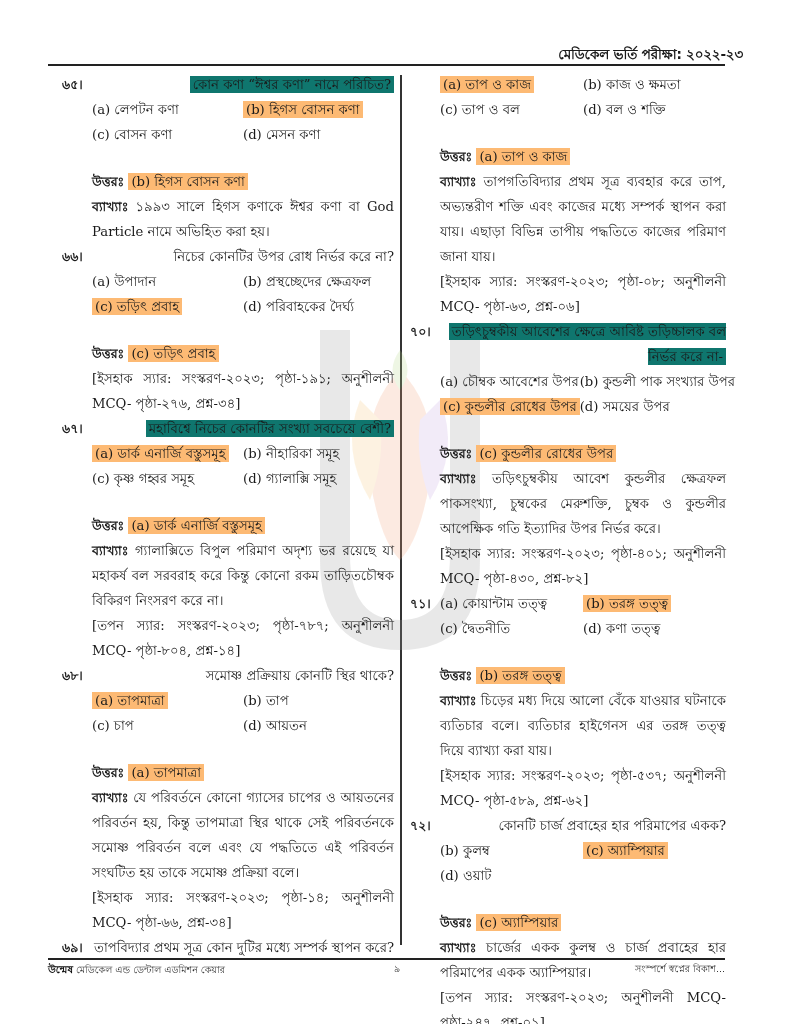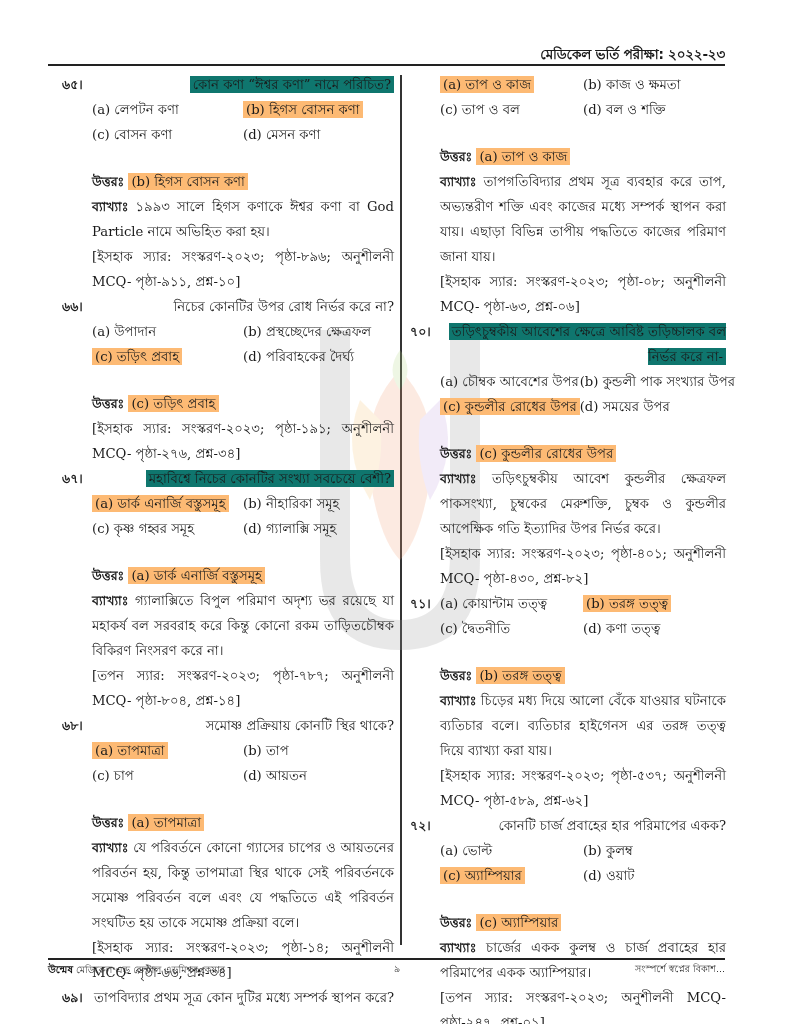--- a/index.html
+++ b/index.html
@@ -1,20 +1,20 @@
 <!DOCTYPE html>
 <html><head>
 <meta charset="utf-8">
 <style>
   html, body { margin: 0; padding: 0; background: #ffffff; }
   body { width: 792px; height: 1024px; position: relative; overflow: hidden;
          font-family: "DejaVu Serif", "Liberation Serif", serif; color: #1a1a1a; }
   .page { position: absolute; left: 0; top: 0; width: 792px; height: 1024px; }
 
-  .header-title { position: absolute; right: 67px; top: 44px; font-size: 13.5px; font-weight: bold;
+  .header-title { position: absolute; right: 49px; top: 44px; font-size: 13.5px; font-weight: bold;
                   font-family: "DejaVu Sans", "Liberation Sans", sans-serif; letter-spacing: -0.2px; }
   .header-rule { position: absolute; left: 48px; width: 677px; top: 64px; height: 2px; background: #222; }
   .col-divider { position: absolute; left: 400px; top: 75px; width: 1.5px; height: 870px; background: #333; }
   .footer-rule { position: absolute; left: 48px; width: 677px; top: 958px; height: 2px; background: #222; }
 
   .footer { position: absolute; top: 962px; left: 48px; width: 677px; height: 16px;
             font-family: "DejaVu Sans", "Liberation Sans", sans-serif; font-size: 9.5px; color: #333; }
   .footer .brand { font-weight: bold; color: #111; font-size: 10px; }
   .footer .left { position: absolute; left: 0; top: 0; }
   .footer .center { position: absolute; left: 346px; top: 0; }
@@ -64,21 +64,20 @@
     <div>
       <div class="q"><span class="q-num">৬৫।</span><span class="q-text hl-cyan">কোন কণা “ঈশ্বর কণা” নামে পরিচিত?</span></div>
       <div class="opts">
         <span class="opt">(a) লেপটন কণা</span>
         <span class="opt"><span class="hl-green">(b) হিগস বোসন কণা</span></span>
         <span class="opt">(c) বোসন কণা</span>
         <span class="opt">(d) মেসন কণা</span>
       </div>
       <div class="ans"><span class="ans-label">উত্তরঃ</span> <span class="hl-green">(b) হিগস বোসন কণা</span></div>
       <div class="exp"><span class="exp-label">ব্যাখ্যাঃ</span> <span>১৯৯৩ সালে হিগস কণাকে ঈশ্বর কণা বা God Particle নামে অভিহিত করা হয়।</span></div>
-      <div class="ref">[ইসহাক স্যার: সংস্করণ-২০২৩; পৃষ্ঠা-৮৯৬; অনুশীলনী MCQ- পৃষ্ঠা-৯১১, প্রশ্ন-১০]</div>
     </div>
 
     <div>
       <div class="q"><span class="q-num">৬৬।</span><span class="q-text">নিচের কোনটির উপর রোধ নির্ভর করে না?</span></div>
       <div class="opts">
         <span class="opt">(a) উপাদান</span>
         <span class="opt">(b) প্রস্থচ্ছেদের ক্ষেত্রফল</span>
         <span class="opt"><span class="hl-green">(c) তড়িৎ প্রবাহ</span></span>
         <span class="opt">(d) পরিবাহকের দৈর্ঘ্য</span>
       </div>
@@ -153,21 +152,20 @@
         <span class="opt">(d) কণা তত্ত্ব</span>
       </div>
       <div class="ans"><span class="ans-label">উত্তরঃ</span> <span class="hl-green">(b) তরঙ্গ তত্ত্ব</span></div>
       <div class="exp"><span class="exp-label">ব্যাখ্যাঃ</span> <span>চিড়ের মধ্য দিয়ে আলো বেঁকে যাওয়ার ঘটনাকে ব্যতিচার বলে। ব্যতিচার হাইগেনস এর তরঙ্গ তত্ত্ব দিয়ে ব্যাখ্যা করা যায়।</span></div>
       <div class="ref">[ইসহাক স্যার: সংস্করণ-২০২৩; পৃষ্ঠা-৫৩৭; অনুশীলনী MCQ- পৃষ্ঠা-৫৮৯, প্রশ্ন-৬২]</div>
     </div>
 
     <div>
       <div class="q"><span class="q-num">৭২।</span><span class="q-text">কোনটি চার্জ প্রবাহের হার পরিমাপের একক?</span></div>
       <div class="opts">
-        <span class="opt">(a) ভোল্ট</span>
         <span class="opt">(b) কুলম্ব</span>
         <span class="opt"><span class="hl-green">(c) অ্যাম্পিয়ার</span></span>
         <span class="opt">(d) ওয়াট</span>
       </div>
       <div class="ans"><span class="ans-label">উত্তরঃ</span> <span class="hl-green">(c) অ্যাম্পিয়ার</span></div>
       <div class="exp"><span class="exp-label">ব্যাখ্যাঃ</span> <span>চার্জের একক কুলম্ব ও চার্জ প্রবাহের হার পরিমাপের একক অ্যাম্পিয়ার।</span></div>
       <div class="ref">[তপন স্যার: সংস্করণ-২০২৩; অনুশীলনী MCQ- পৃষ্ঠা-২৪৭, প্রশ্ন-০১]</div>
     </div>
 
   </div>

